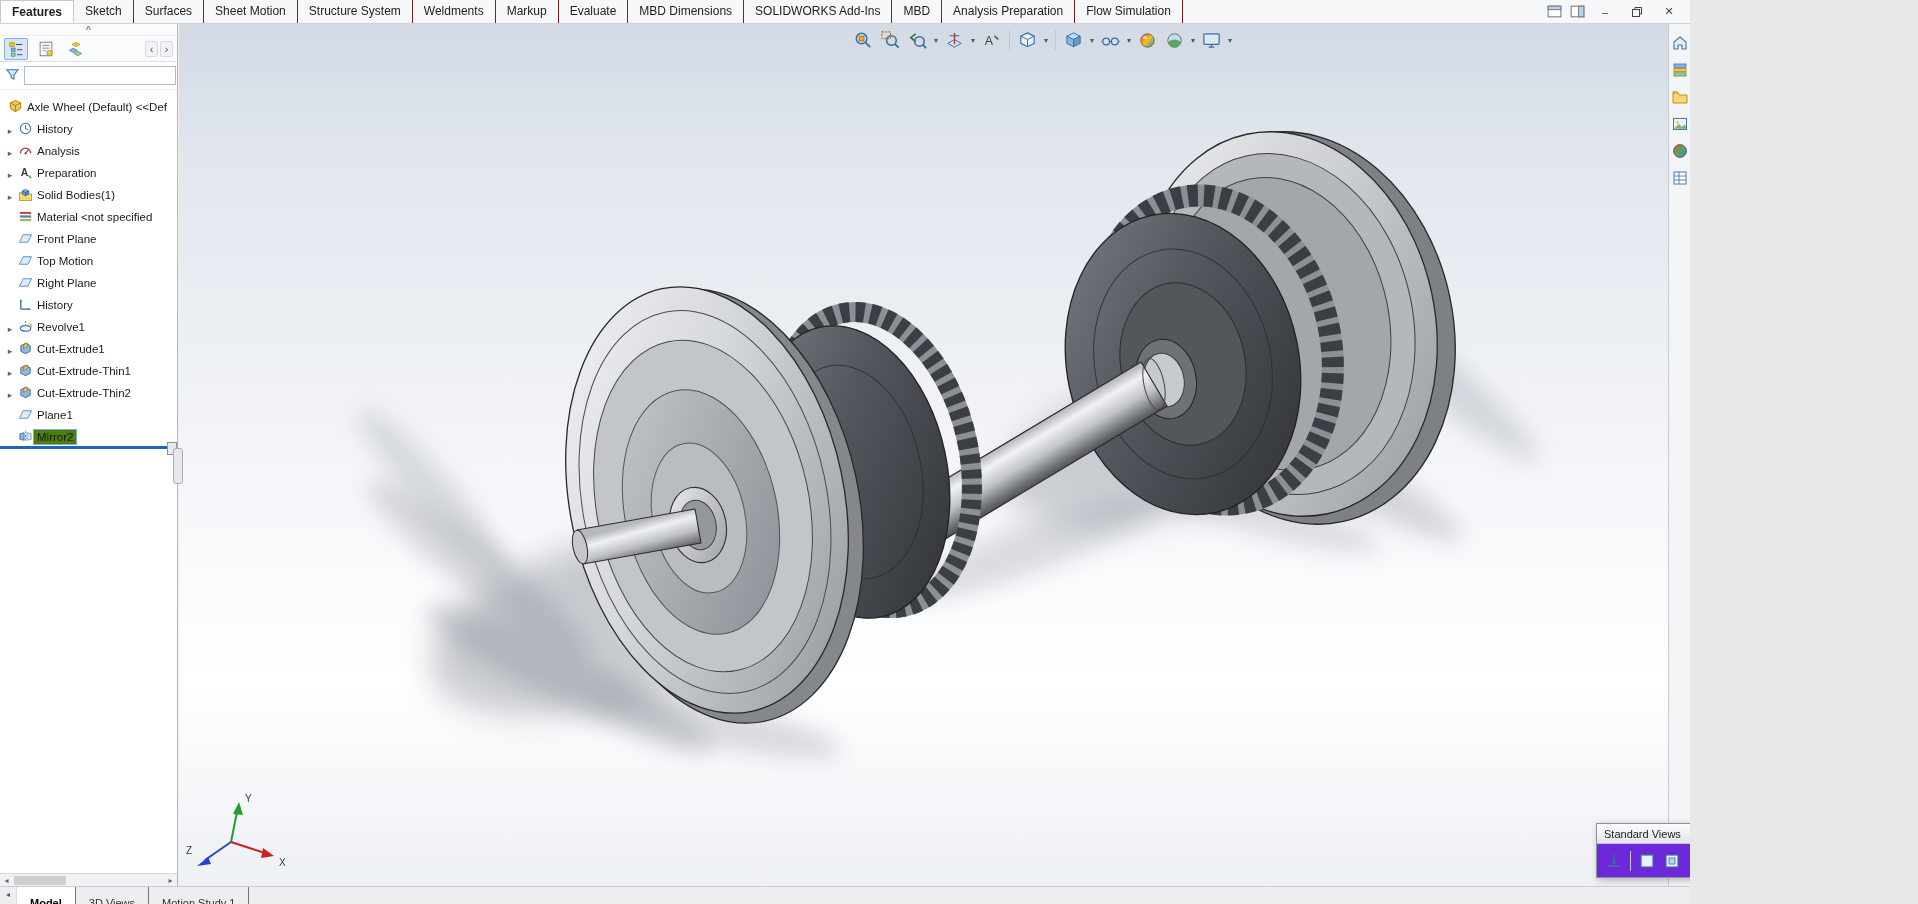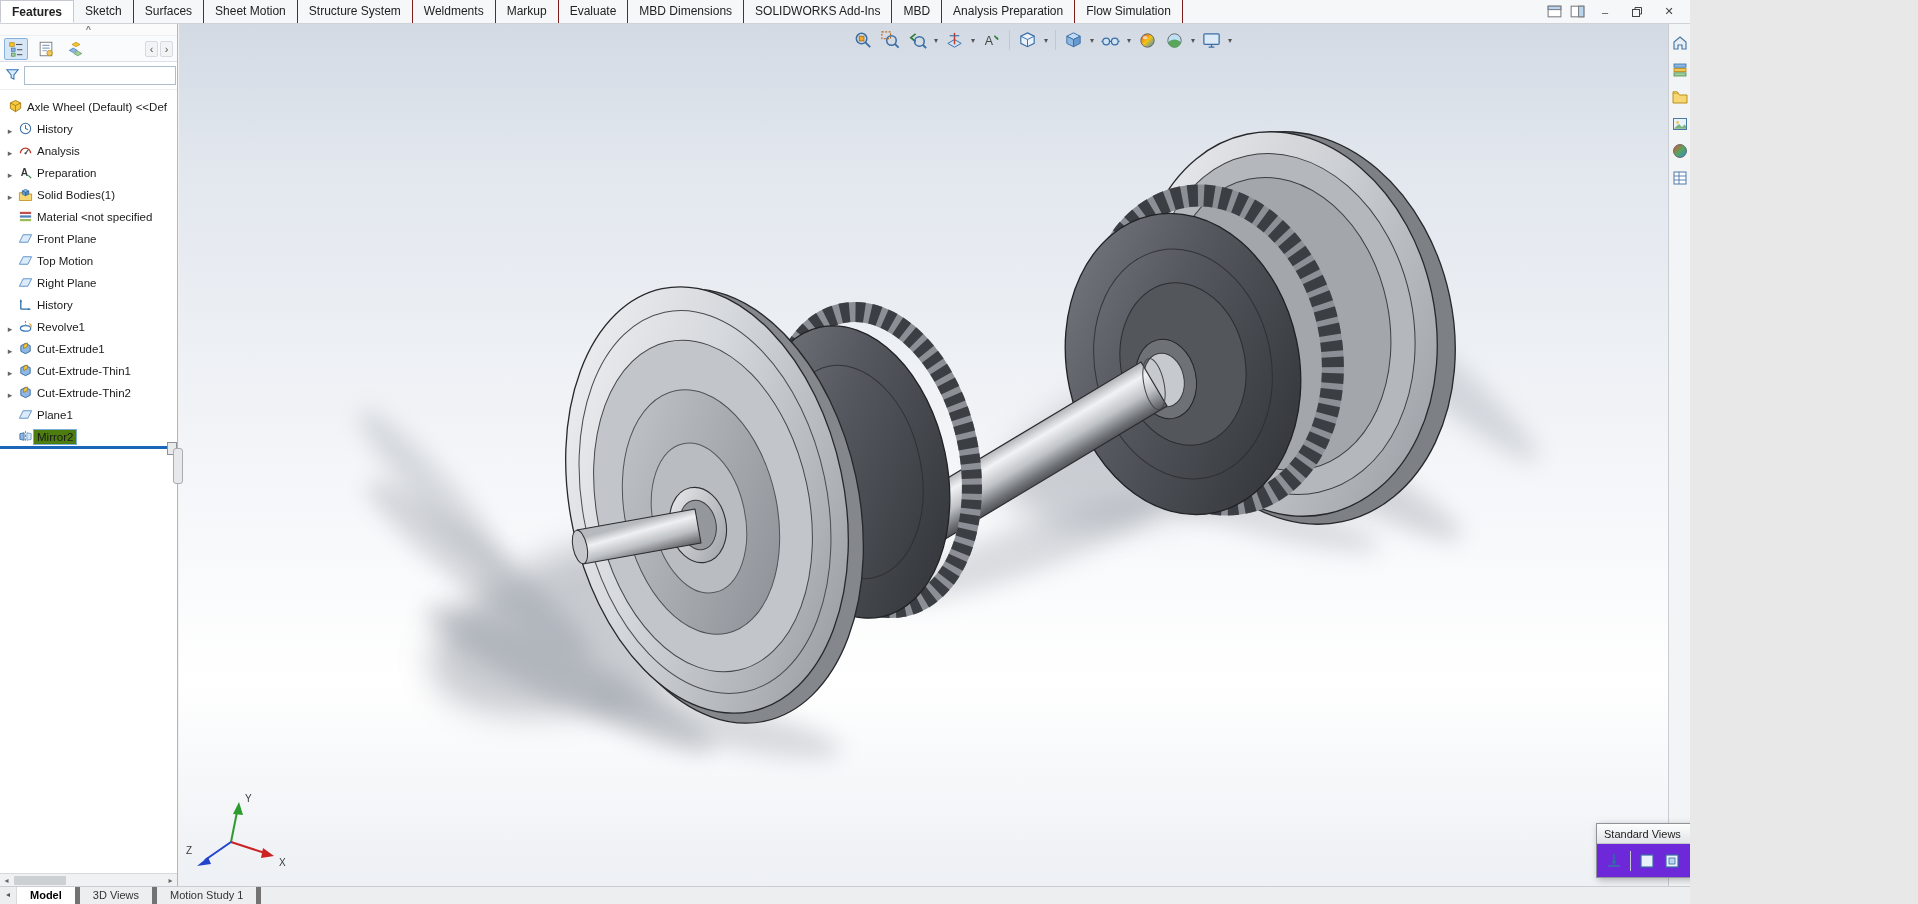--- a/index.html
+++ b/index.html
@@ -66,21 +66,21 @@
   .svbtn svg{width:20px;height:20px}
   .sv-sep{width:1px;height:20px;background:#c5c8cc;margin:0 3px}
 
   
   #taskpane{position:absolute;right:0;top:24px;width:22px;height:862px;background:#f3f4f5;border-left:1px solid #c9ccd0;display:flex;flex-direction:column;align-items:center;padding-top:10px;gap:9px;z-index:5}
   .tpicon{width:18px;height:18px;display:flex;align-items:center;justify-content:center}
 
   
   #docbar{position:absolute;left:0;right:0;top:886px;height:18px;background:#eceef0;border-top:1px solid #c9ccd0;display:flex;align-items:stretch;font-size:11px;z-index:9}
   .db-arrow{width:17px;text-align:center;line-height:16px;color:#555;font-size:8px;border-right:1px solid #d8dadd}
-  .db-tab{padding:0 13px;line-height:16px;color:#333;border-right:5px solid #737373;white-space:nowrap}
+  .db-tab{padding:8px 13px;line-height:16px;color:#333;border-right:1px solid #737373;white-space:nowrap}
   .db-tab.active{background:#fff;font-weight:bold;color:#000}
 </style>
 </head>
 <body>
 
 <div id="app">
 
   <div id="cmdbar">
     <div class="cmd-tabs">
       <div class="cmd-tab active">Features</div>

